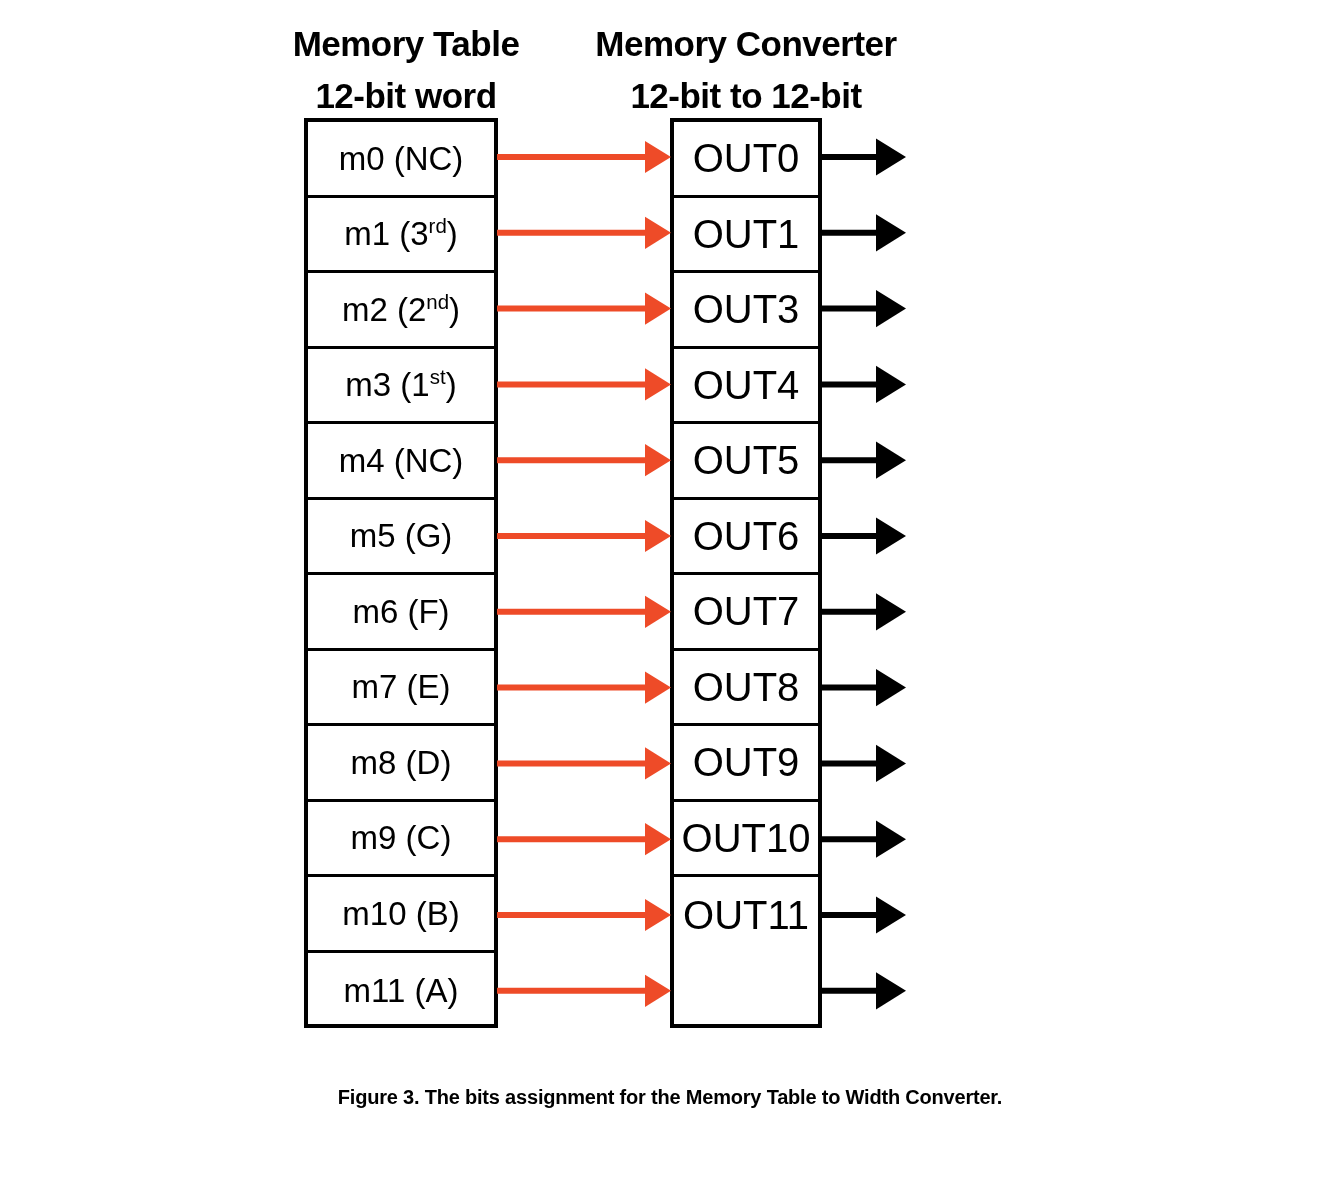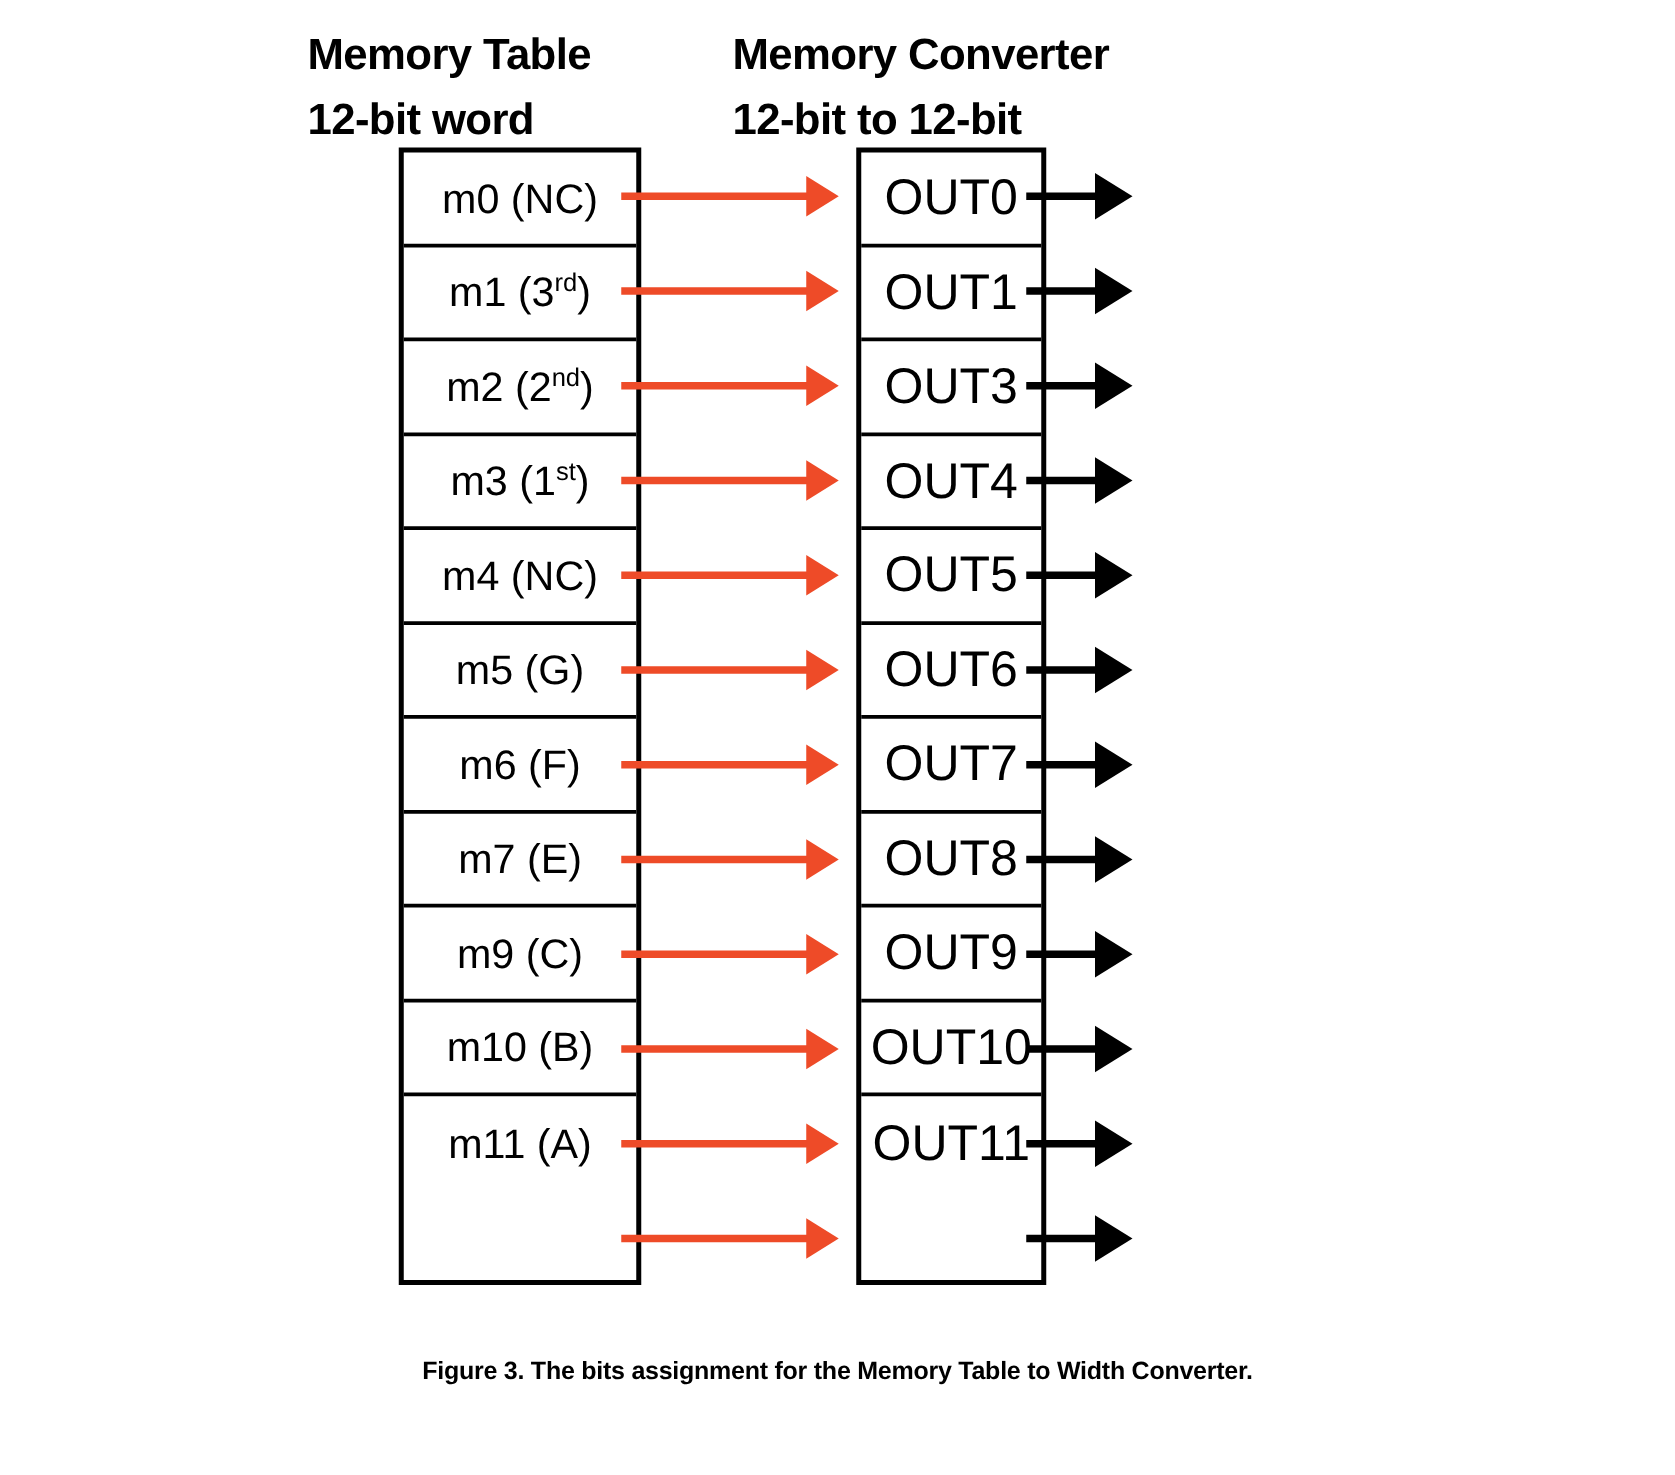--- a/index.html
+++ b/index.html
@@ -19,20 +19,21 @@
   #figure-root {
     position: absolute;
     left: 0; top: 0;
     width: 1340px;
     height: 1180px;
   }
 
   
   .col-header {
     position: absolute;
+    text-align: center;
     font-weight: bold;
     font-size: 35px;
     line-height: 52px;
     letter-spacing: -0.5px;
     white-space: nowrap;
   }
   .col-header .hline { display: block; }
 
   #header-memory { left: 246px; top: 18px; width: 320px; }
   #header-converter { left: 586px; top: 18px; width: 320px; }
@@ -44,21 +45,20 @@
     top: 0;
     width: 1340px;
     height: 1060px;
   }
 
   .column {
     position: absolute;
     box-sizing: border-box;
     border: 4px solid #000000;
     background: #ffffff;
-    margin-left: 15px;
   }
 
   #memory-column {
     left: 304px;
     top: 118px;
     width: 194px;
     height: 910px;
   }
 
   #converter-column {
@@ -149,20 +149,23 @@
           <span class="cell-label">m4 (NC)</span>
         </div>
         <div class="cell">
           <span class="cell-label">m5 (G)</span>
         </div>
         <div class="cell">
           <span class="cell-label">m6 (F)</span>
         </div>
         <div class="cell">
           <span class="cell-label">m7 (E)</span>
+        </div>
+        <div class="cell">
+          <span class="cell-label">m8 (D)</span>
         </div>
         <div class="cell">
           <span class="cell-label">m9 (C)</span>
         </div>
         <div class="cell">
           <span class="cell-label">m10 (B)</span>
         </div>
         <div class="cell">
           <span class="cell-label">m11 (A)</span>
         </div>

